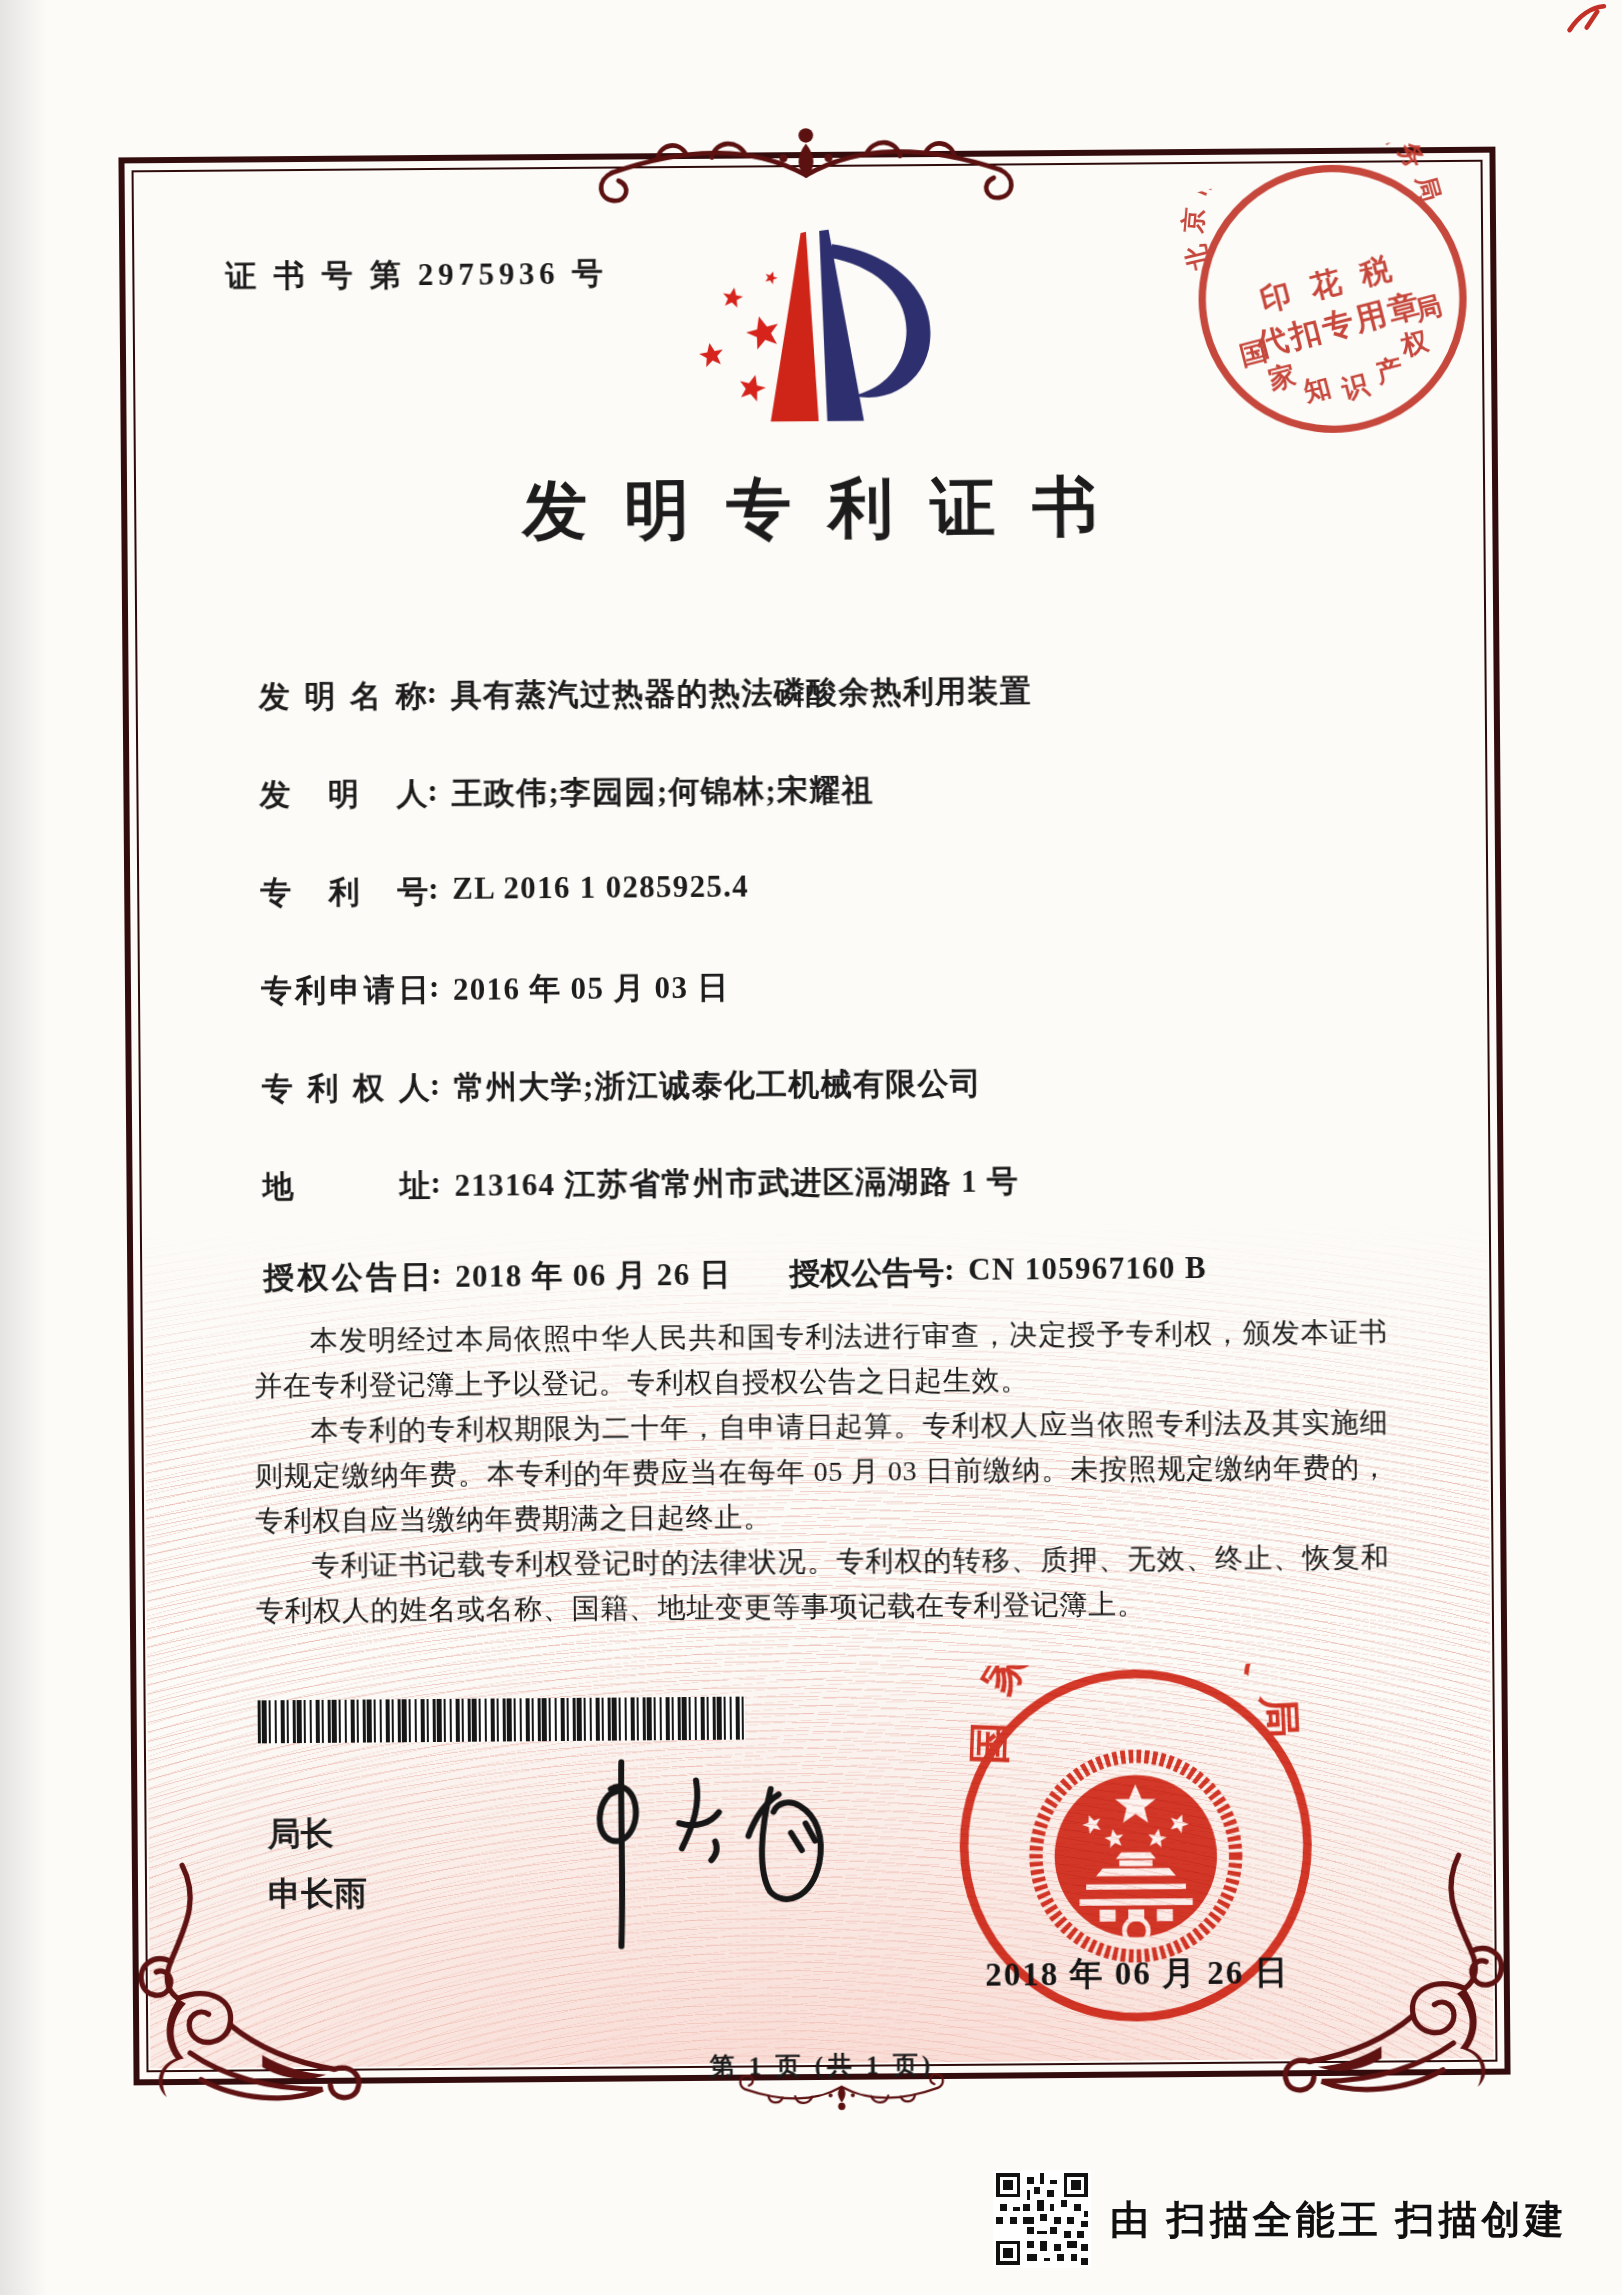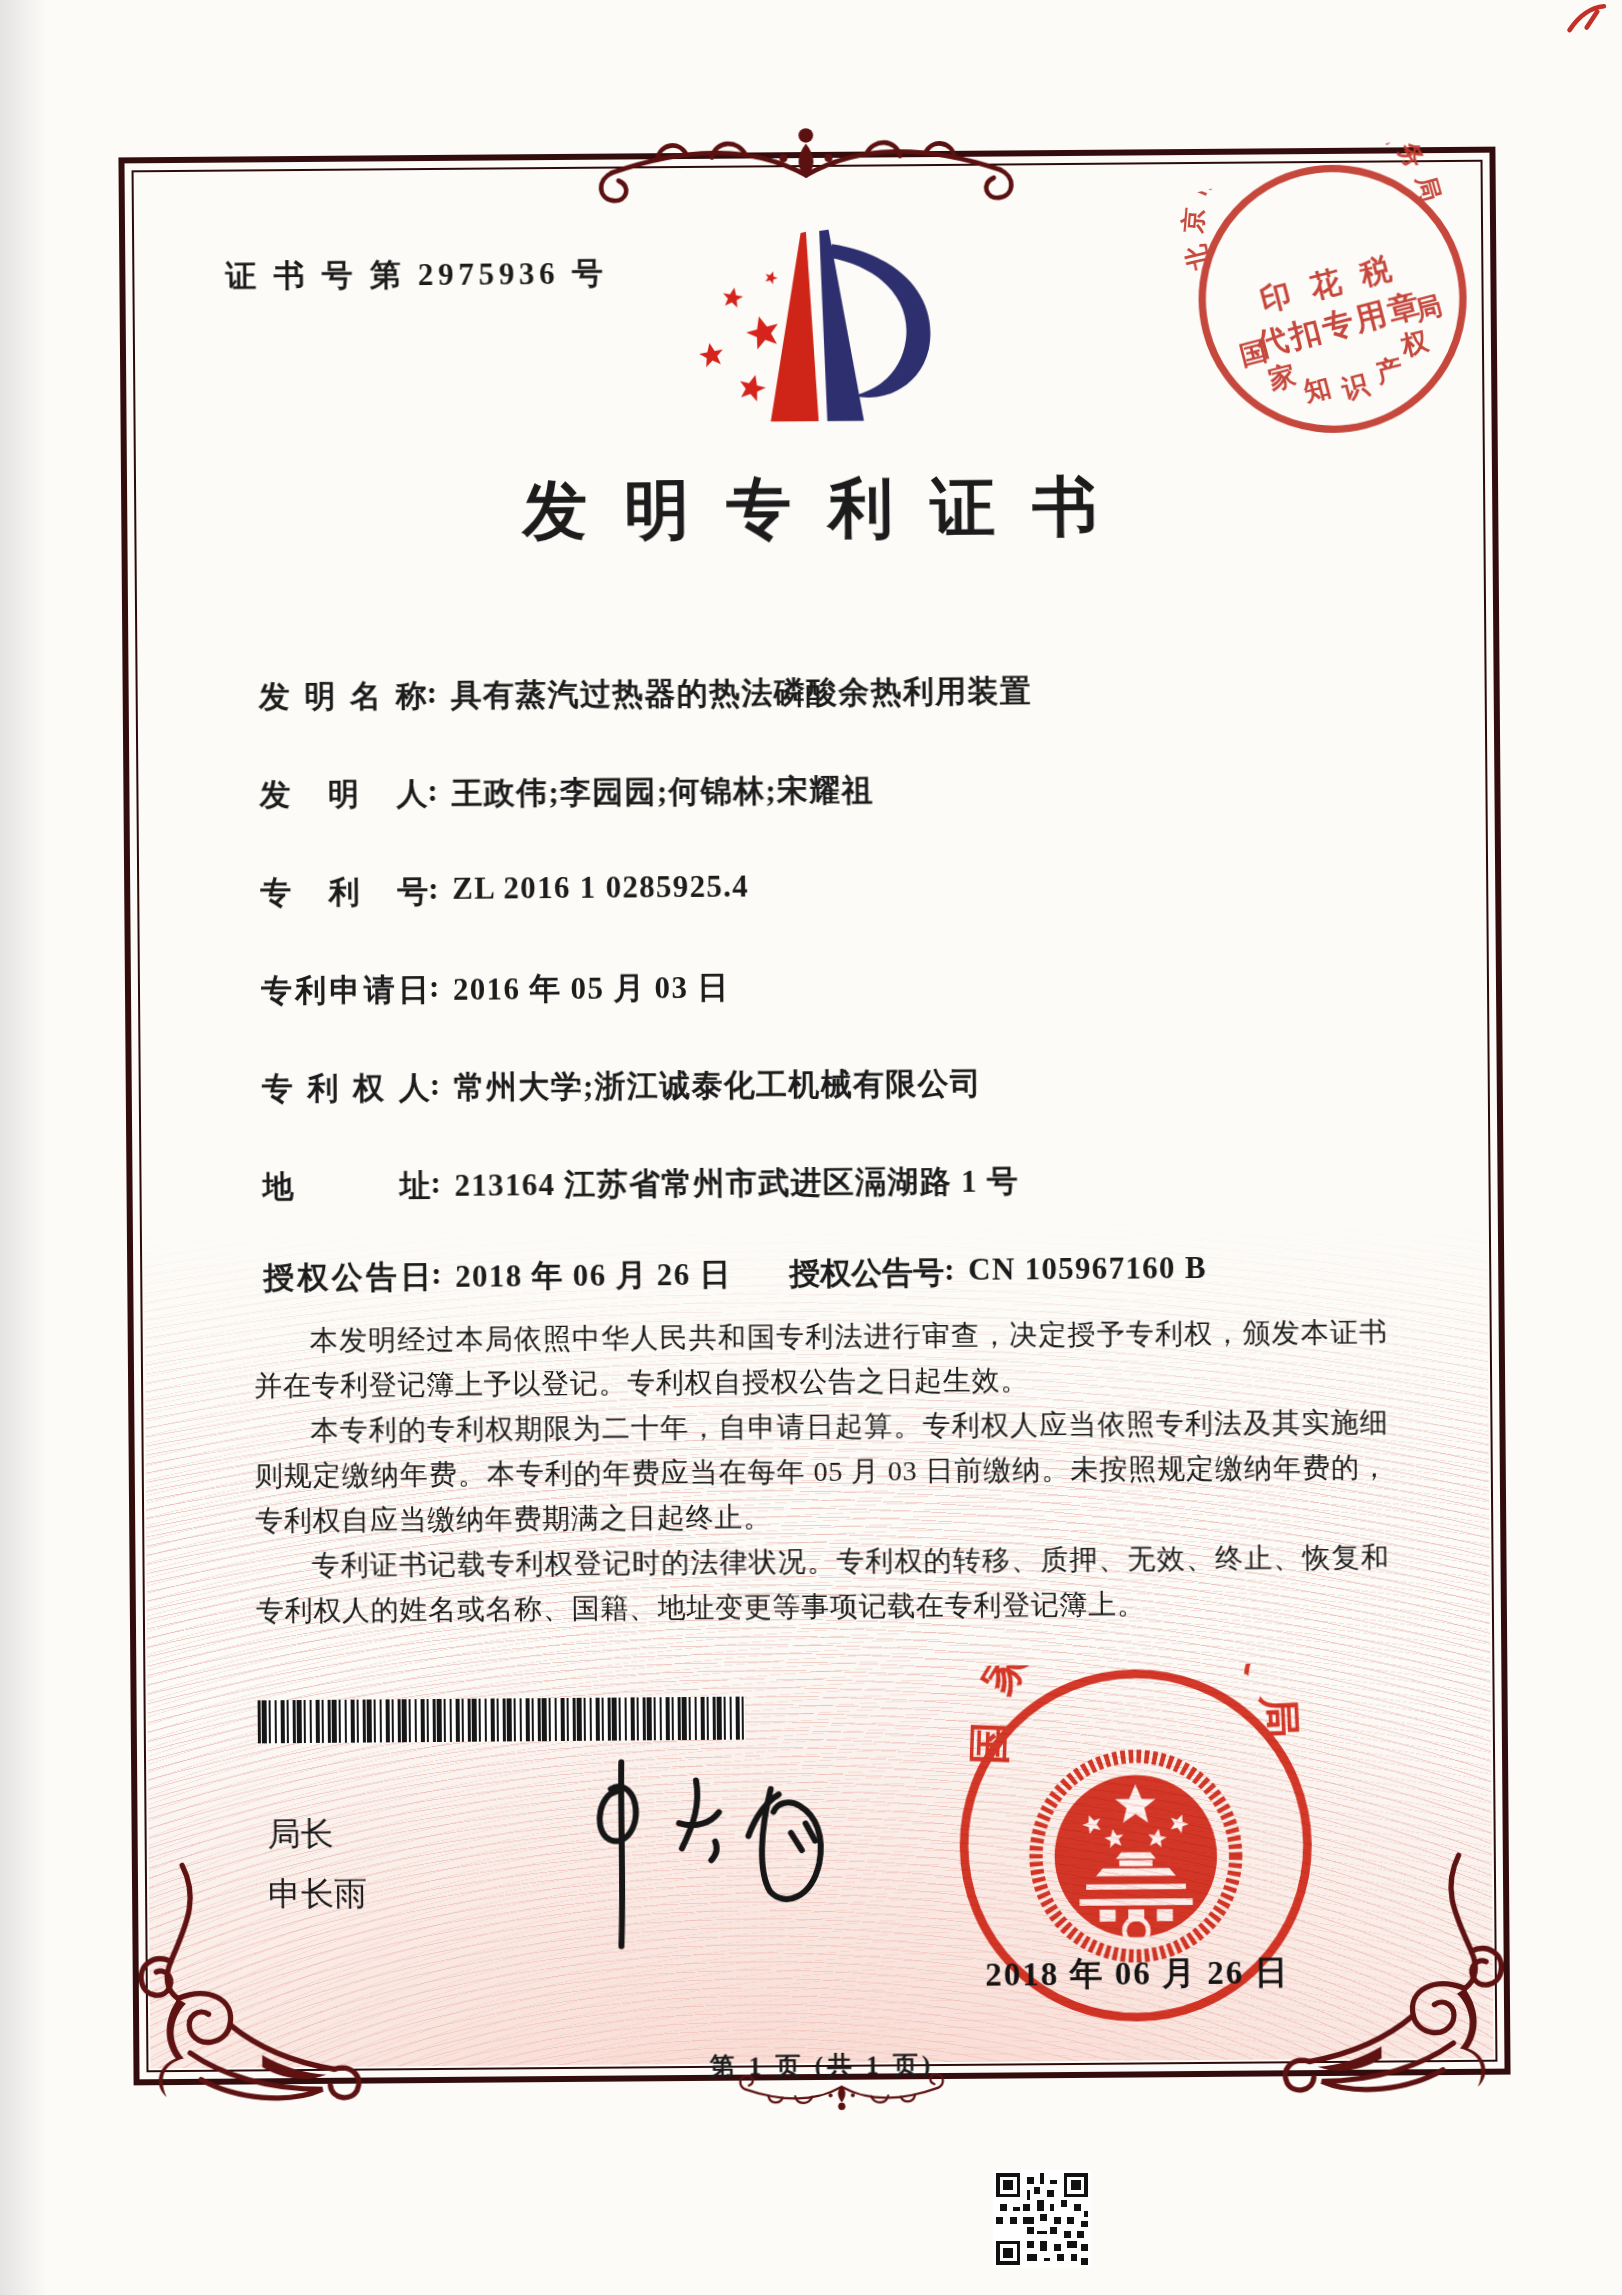--- a/index.html
+++ b/index.html
@@ -50,21 +50,21 @@
   
   .body-text{left:120px;top:1156px;width:1134px;font-size:28px;line-height:45px;
     text-align:justify;letter-spacing:0.7px;}
   .body-text p{margin:0;text-indent:2em;}
   
   .barcode{left:121px;top:1538px;width:487px;height:43px;
     background:repeating-linear-gradient(90deg,
       #161616 0 2.7px,#fff 2.7px 4px,#161616 4px 8.6px,#fff 8.6px 11.3px,
       #161616 11.3px 12.6px,#fff 12.6px 16.6px,#161616 16.6px 18.6px,#fff 18.6px 23px,
       #161616 23px 27px,#fff 27px 29px,#161616 29px 31px,#fff 31px 35px);}
-  .signer{left:130px;top:1642px;font-size:33px;font-weight:400;line-height:60px;}
+  .signer{left:130px;top:1642px;font-size:33px;font-weight:700;line-height:60px;}
   .signature{left:399px;top:1592px;width:313px;height:220px;z-index:4;}
   .seal{left:817px;top:1509px;width:362px;height:362px;mix-blend-mode:multiply;opacity:.96;z-index:4;}
   .seal-date{left:824px;top:1796px;width:349px;text-align:center;font-size:33px;font-weight:600;
     letter-spacing:2px;color:#141414;z-index:5;}
   .footer-page{left:0;right:0;top:1891px;text-align:center;font-size:25px;font-weight:600;letter-spacing:4px;}
   
   .orn{z-index:2;pointer-events:none;}
   .orn-top{left:452px;top:-61px;width:459px;height:126px;}
   .orn-bc{left:589px;top:1890px;width:226px;height:93px;transform:scaleY(-1);}
   .orn-bl{left:-16.6px;top:1693px;width:313px;height:293px;}
@@ -332,15 +332,16 @@
         <rect x="18" y="22" width="2" height="2"></rect>
       <rect x="22" y="21" width="3" height="2"></rect>
         <rect x="26" y="22" width="2" height="2"></rect>
       <rect x="10" y="25" width="3" height="2"></rect>
         <rect x="15" y="26" width="2" height="1"></rect>
         <rect x="19" y="25" width="2" height="2"></rect>
       <rect x="23" y="25" width="2" height="2"></rect>
         <rect x="26" y="26" width="2" height="2"></rect>
     </g>
   </svg>
+  <div class="credit">由 扫描全能王 扫描创建</div>
 
 </div>
 
 
 </body></html>

